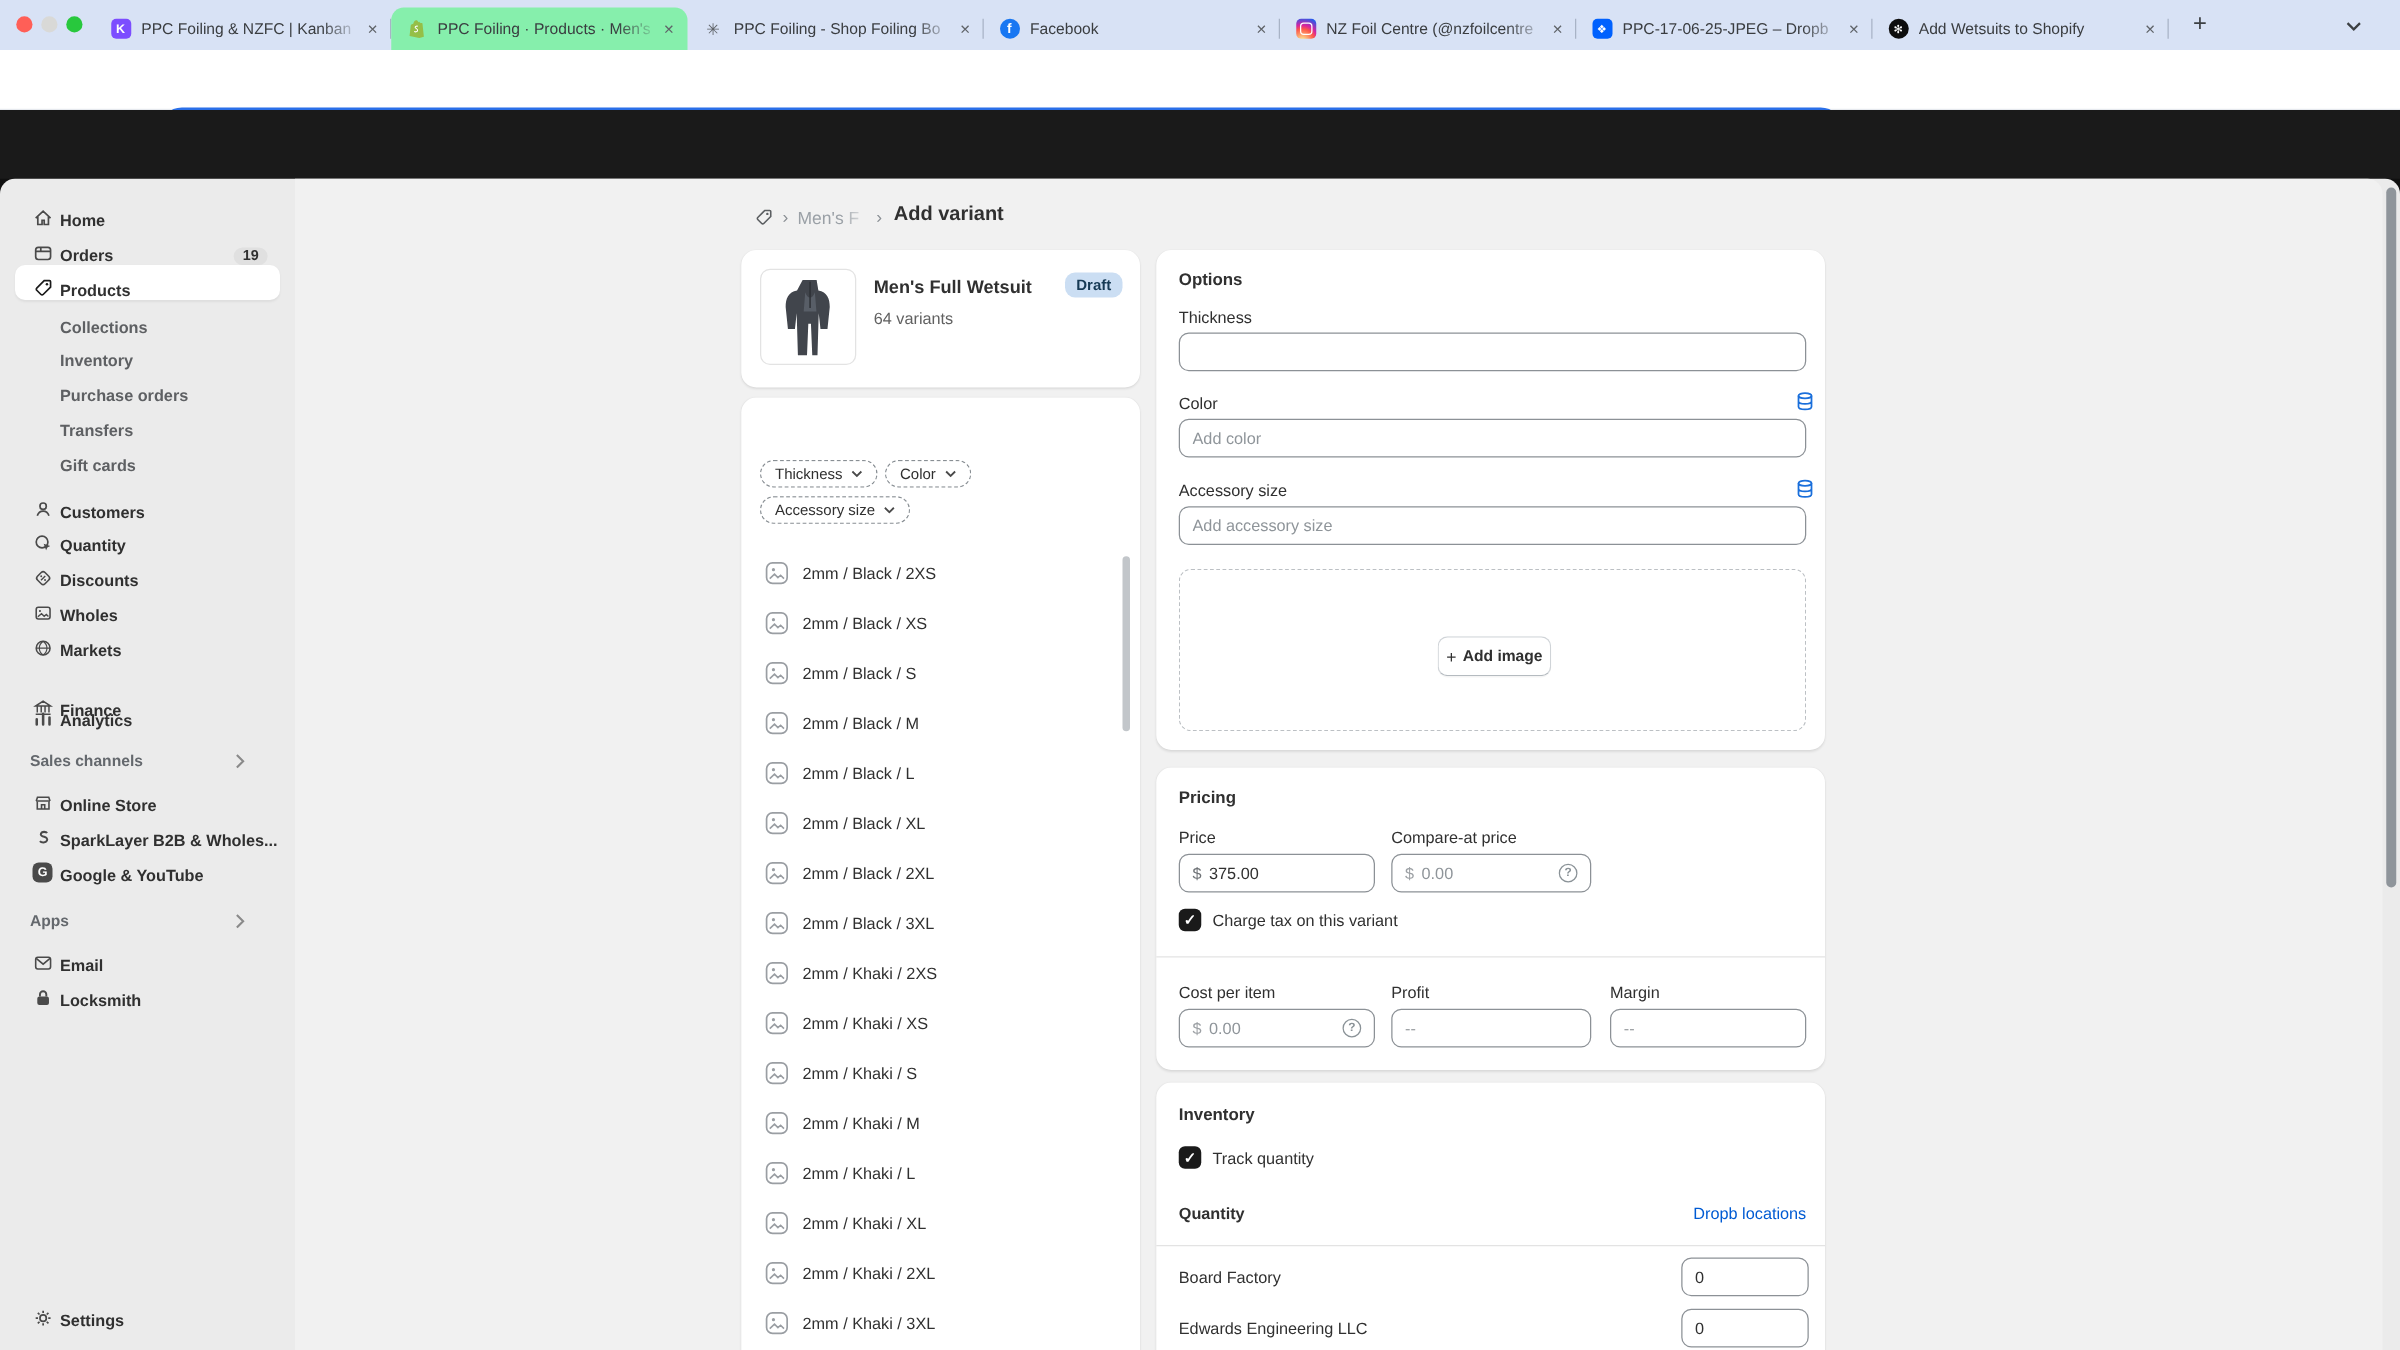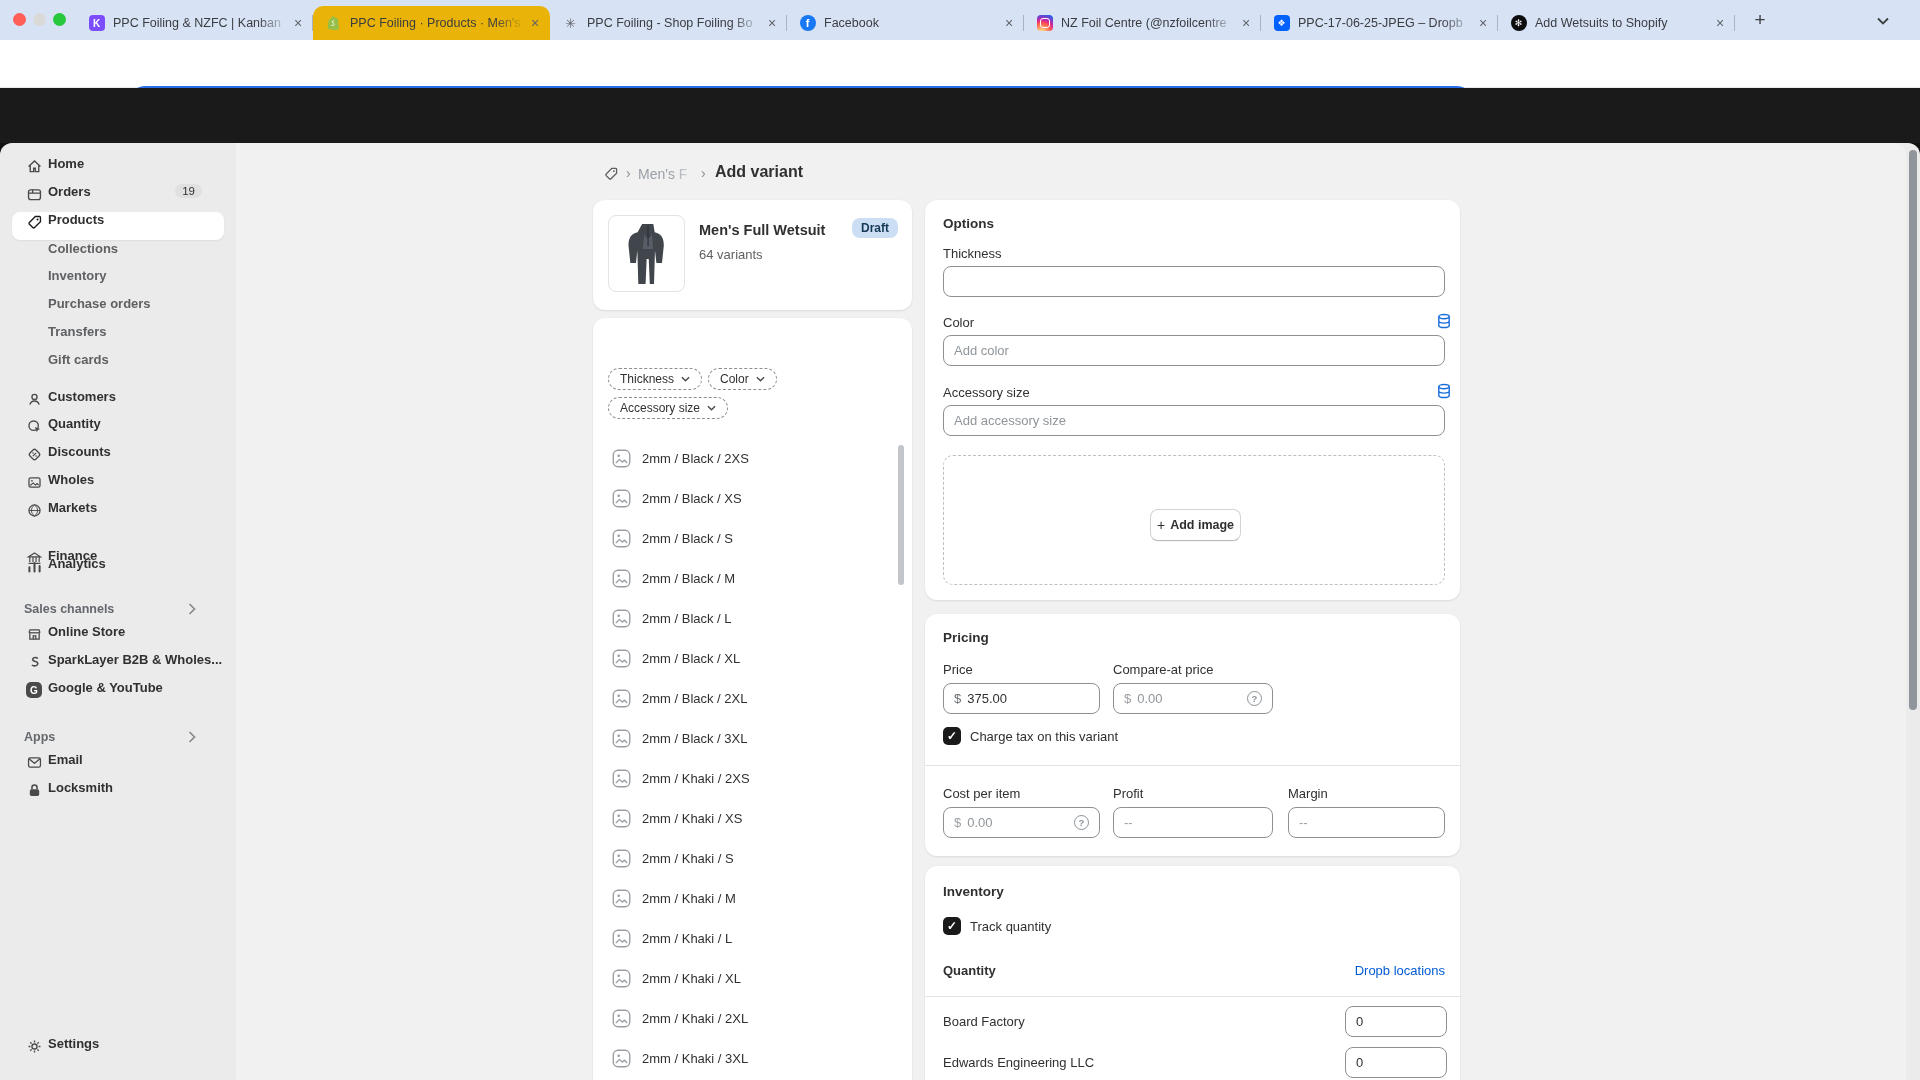--- a/index.html
+++ b/index.html
@@ -8,47 +8,47 @@
   .a{position:absolute}
   
   .tabstrip{left:0;top:0;width:1920px;height:40px;background:#d8e2f5}
   .light{width:13px;height:13px;border-radius:50%;top:13px}
   .tab{position:absolute;top:6px;height:34px;display:flex;align-items:center;
        padding:0 6px 0 12px;font-size:12.5px;color:#3a3d40;box-sizing:border-box}
   .tab .fav{width:17px;height:17px;margin-right:8px;flex:none;display:flex;align-items:center;justify-content:center}
   .tab .ttl{flex:1;min-width:0;white-space:nowrap;overflow:hidden;
        -webkit-mask-image:linear-gradient(90deg,#000 82%,transparent);mask-image:linear-gradient(90deg,#000 82%,transparent)}
   .tab .x{width:18px;text-align:center;color:#5f6368;font-size:14px;flex:none}
-  .tab.active{background:#eab308;border-radius:10px 10px 0 0;z-index:2}
+  .tab.active{background:#86efac;border-radius:10px 10px 0 0;z-index:2}
   .tab:not(.active)::after{content:"";position:absolute;right:0;top:9px;height:16px;width:1px;background:#a8b3c6}
   .toolbar{left:0;top:40px;width:1920px;height:48px;background:#fff;border-bottom:1px solid #e6e9ee;box-sizing:border-box}
   .navic{font-size:19px;color:#3c4043;width:26px;height:26px;display:flex;align-items:center;justify-content:center}
   .omnibox{left:128px;top:46px;width:1346px;height:35px;border:2px solid #2a6fe8;border-radius:19px;
        background:#fff;box-sizing:border-box;display:flex;align-items:center;padding:0 12px 0 14px}
   .url{font-size:14.5px;color:#202124;margin-left:10px;flex:1;white-space:nowrap;overflow:hidden}
   .ext{width:22px;height:22px;top:53px;display:flex;align-items:center;justify-content:center;border-radius:5px}
   .workchip{left:1792px;top:49px;height:30px;border-radius:15px;background:#d7e4fb;display:flex;align-items:center;padding:0 13px 0 4px;gap:7px}
   .kcap{width:17px;height:18px;background:#1f1f1f;border-radius:4px;color:#9d9d9d;font-size:11px;
        display:flex;align-items:center;justify-content:center}
   
   .topbar{left:0;top:88px;width:1920px;height:55px;background:#1a1a1a}
   .tsearch{left:632px;top:98px;width:475px;height:35px;background:#303030;border:1px solid #5c5c5c;border-radius:10px;
        box-sizing:border-box;display:flex;align-items:center;padding:0 10px;gap:8px;color:#9d9d9d}
   .viewas{left:1120px;top:98px;width:66px;height:35px;background:#303030;border-radius:10px;
        display:flex;align-items:center;justify-content:center;gap:6px;color:#e3e3e3;font-size:11.5px}
   
   .frame{left:0;top:143px;width:1920px;height:937px;background:#ebebeb;border-radius:12px 12px 0 0}
   .main{left:236px;top:143px;width:1670px;height:937px;background:#f1f1f1;border-radius:0 12px 0 0}
-  .sb{position:absolute;left:12px;width:212px;height:28px;display:flex;align-items:flex-start;
+  .sb{position:absolute;left:12px;width:212px;height:28px;display:flex;align-items:flex-end;
       border-radius:8px;font-size:13px;font-weight:600;color:#303030}
   .sb .ic{width:20px;height:20px;margin:0 4px 0 12px;display:flex;align-items:center;justify-content:center;flex:none}
   .sb.sub{padding-left:36px;font-weight:700;color:#5e6063}
   .sb.active{background:#fff;box-shadow:0 1px 2px rgba(0,0,0,.06)}
-  .badge19{margin-left:auto;margin-right:22px;background:#e0e0e0;border-radius:9px;padding:1px 7px;
-      font-size:11.5px;font-weight:400;color:#303030}
+  .badge19{margin-left:auto;margin-right:10px;background:#e0e0e0;border-radius:9px;padding:1px 7px;
+      font-size:11.5px;font-weight:700;color:#303030}
   .sbh{position:absolute;left:24px;width:190px;display:flex;align-items:center;font-size:12.5px;font-weight:600;color:#64686d}
   
   .card{position:absolute;background:#fff;border-radius:12px;box-shadow:0 1px 2px rgba(0,0,0,.09),0 0 0 .5px rgba(0,0,0,.02)}
   .h2{position:absolute;font-size:13.5px;font-weight:700;color:#303030}
   .lbl{position:absolute;font-size:13px;color:#303030}
   .inp{position:absolute;background:#fff;border:1px solid #8c9196;border-radius:8px;box-sizing:border-box;
       display:flex;align-items:center;padding:0 10px;gap:6px}
   .inp input{border:0;outline:0;width:100%;min-width:0;font:13px "Liberation Sans",sans-serif;color:#303030;background:transparent;padding:0}
   .inp input::placeholder{color:#8f959a}
   .pfx{font-size:13px;color:#6d7175;flex:none}

